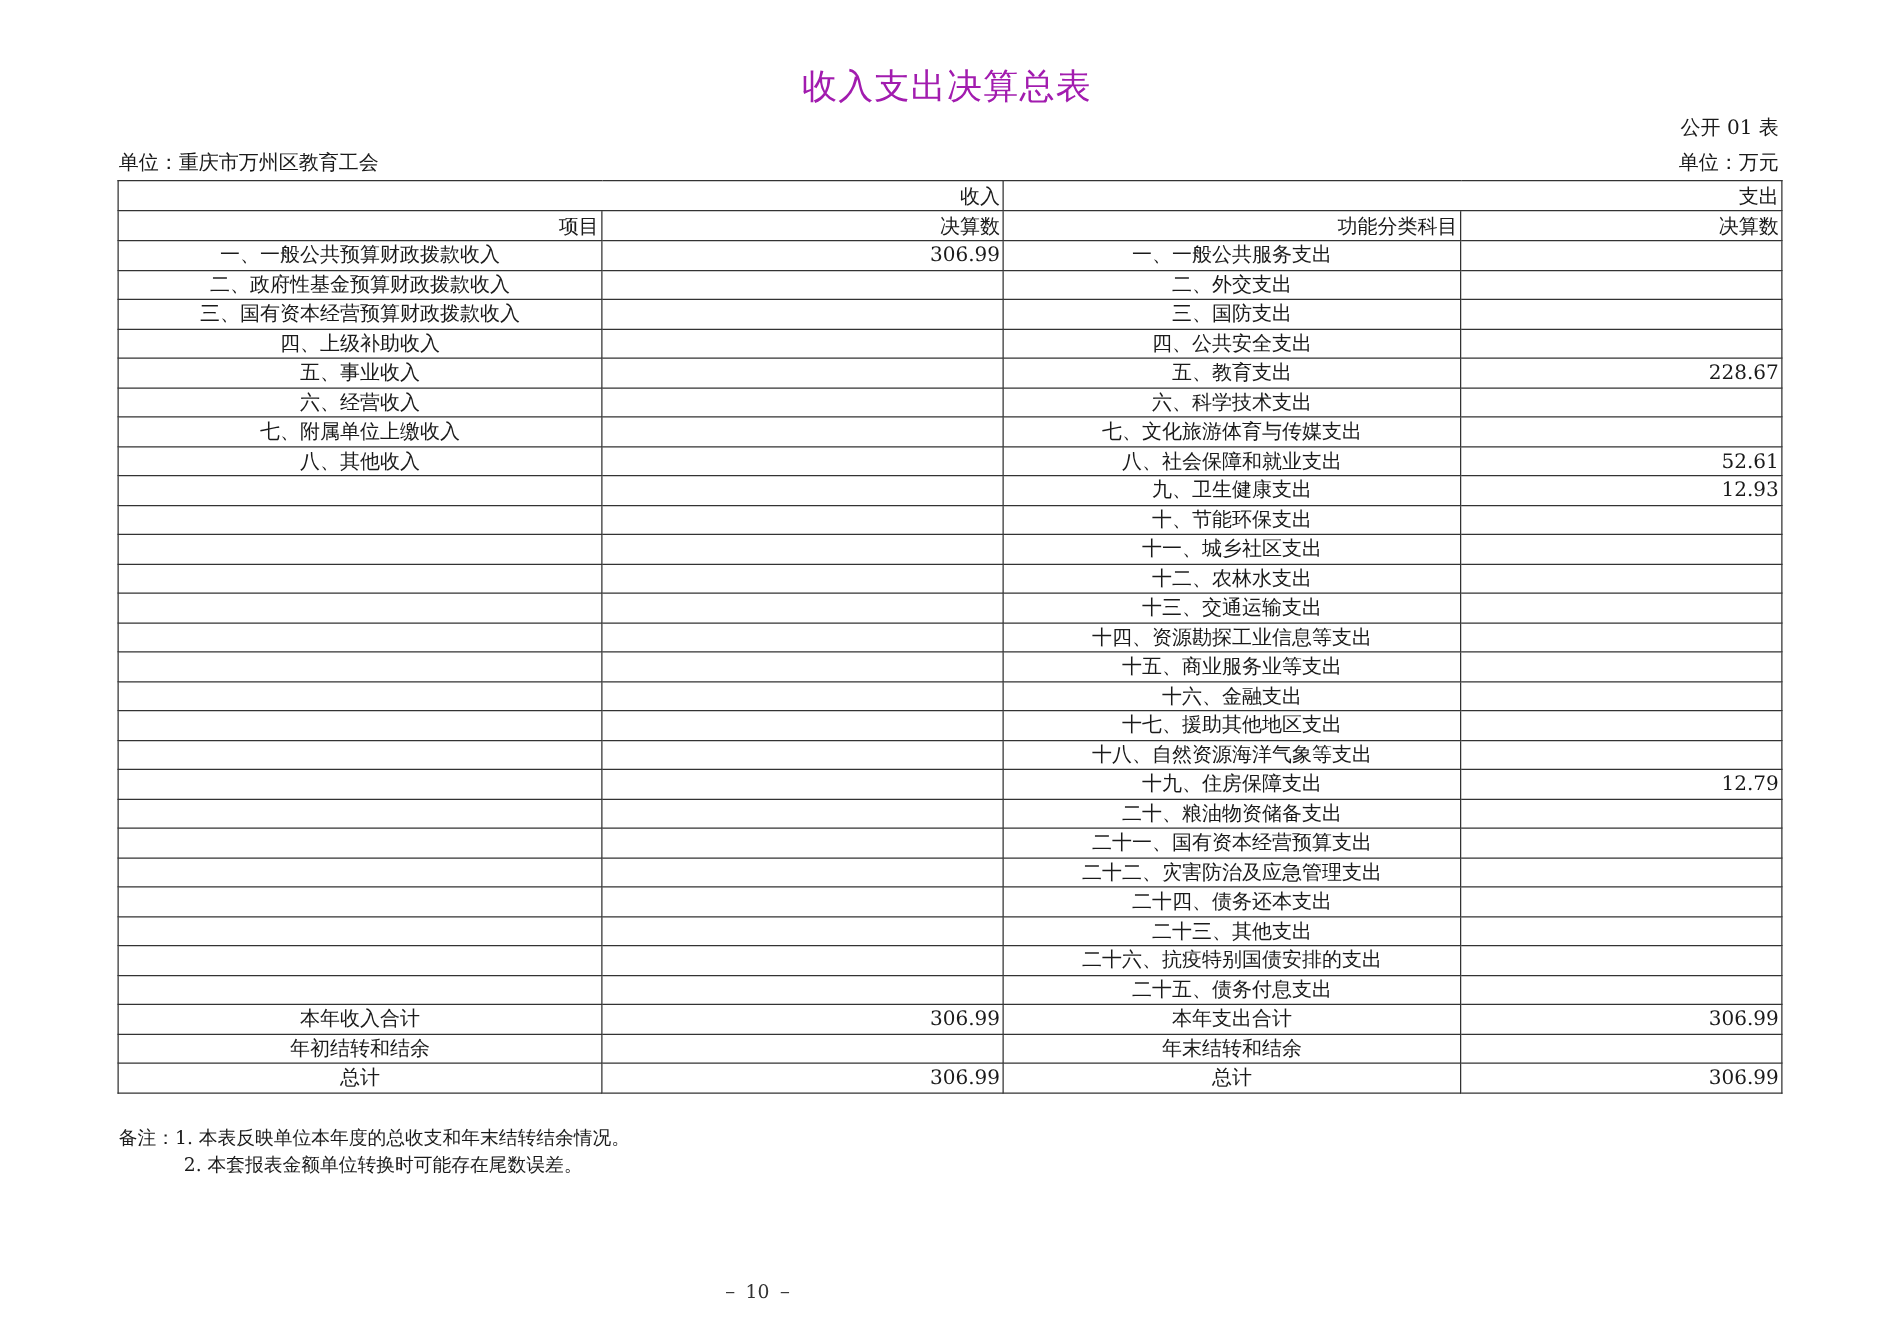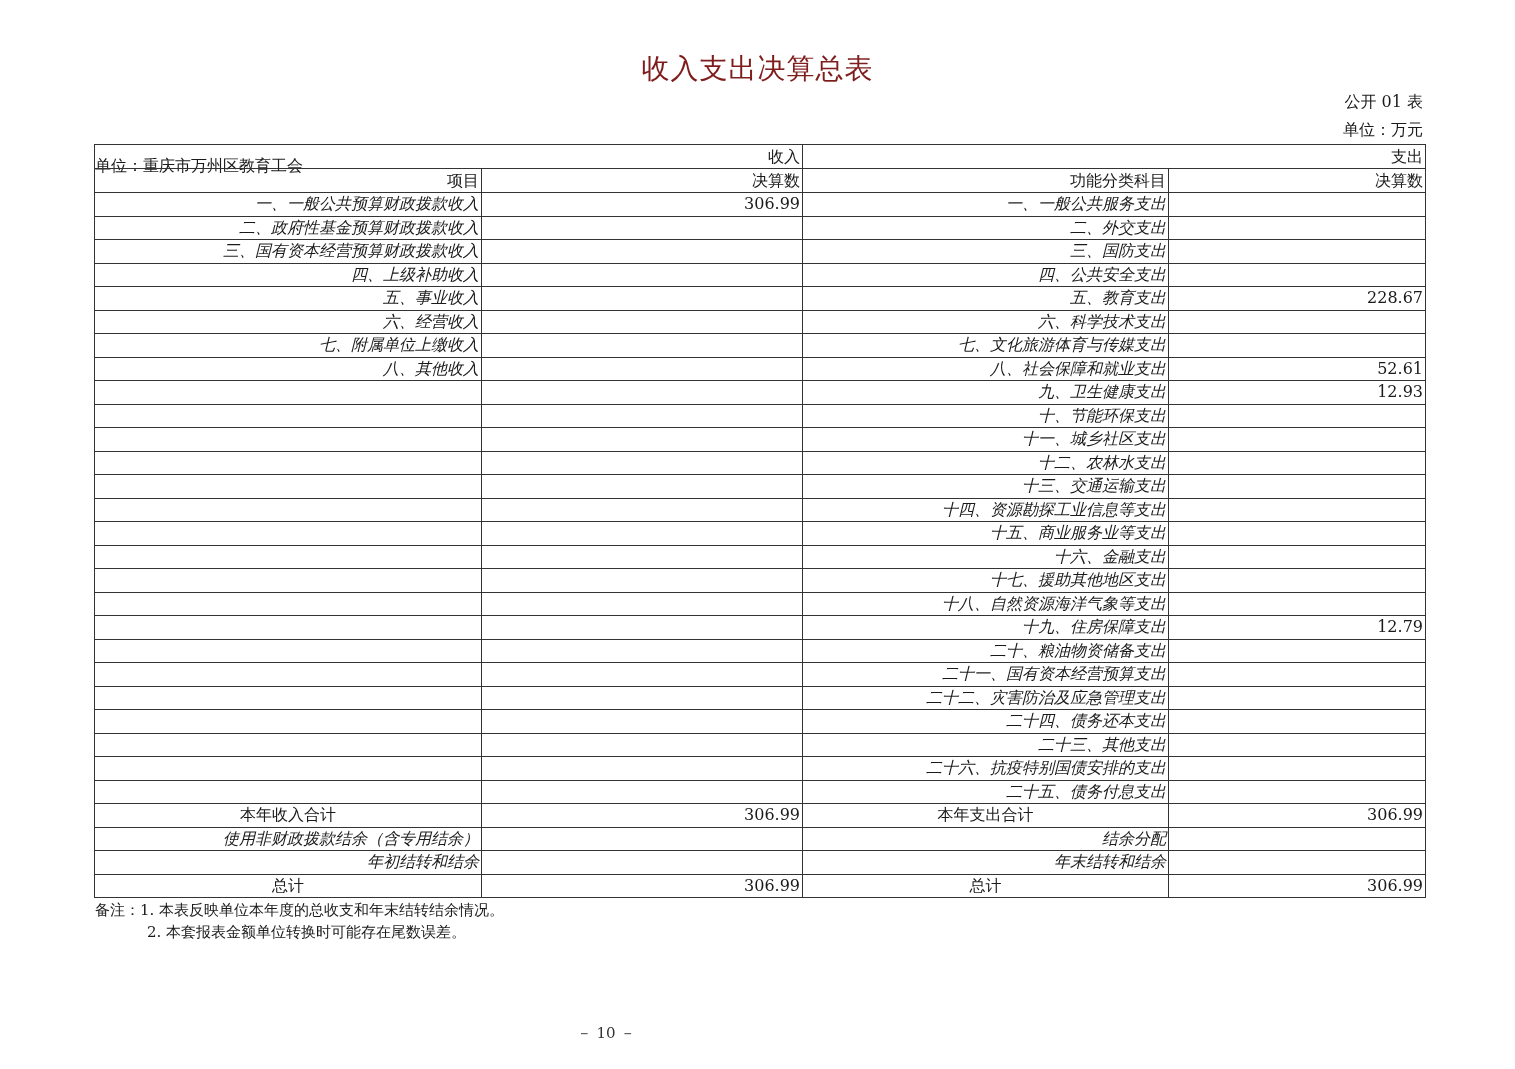--- a/index.html
+++ b/index.html
@@ -16,34 +16,33 @@
     overflow: hidden;
   }
   .title {
     position: absolute;
     left: 0;
     width: 1515px;
     top: 50px;
     text-align: center;
     font-size: 28px;
     letter-spacing: 1px;
-    color: #7f1d1d;
+    color: #a21caf;
   }
   .form-no {
     position: absolute;
     right: 92px;
     top: 92px;
     font-size: 16px;
   }
   .unit-left {
     position: absolute;
     left: 95px;
     top: 120px;
     font-size: 16px;
-    margin-top: 36px;
   }
   .unit-right {
     position: absolute;
     right: 92px;
     top: 120px;
     font-size: 16px;
     margin-left: 40px;
   }
   table.main {
     position: absolute;
@@ -65,23 +64,22 @@
   }
   table.main th {
     height: 23px;
     text-align: right;
   }
   td.num {
     text-align: right;
     padding-right: 10px;
   }
   td.label {
-    text-align: right;
+    text-align: center;
     padding-left: 1px;
-    font-style: italic;
   }
   td.center {
     text-align: center;
   }
   .notes {
     position: absolute;
     left: 95px;
     top: 899px;
     font-size: 15px;
     line-height: 22px;
@@ -285,26 +283,20 @@
       </tr>
     </tbody>
   <tbody>
     <tr>
       <td class="center">本年收入合计</td>
       <td class="num">306.99</td>
       <td class="center">本年支出合计</td>
       <td class="num">306.99</td>
     </tr>
     <tr>
-      <td class="label">使用非财政拨款结余（含专用结余）</td>
-      <td class="num"></td>
-      <td class="label">结余分配</td>
-      <td class="num"></td>
-    </tr>
-    <tr>
       <td class="label">年初结转和结余</td>
       <td class="num"></td>
       <td class="label">年末结转和结余</td>
       <td class="num"></td>
     </tr>
     <tr>
       <td class="center">总计</td>
       <td class="num">306.99</td>
       <td class="center">总计</td>
       <td class="num">306.99</td>

